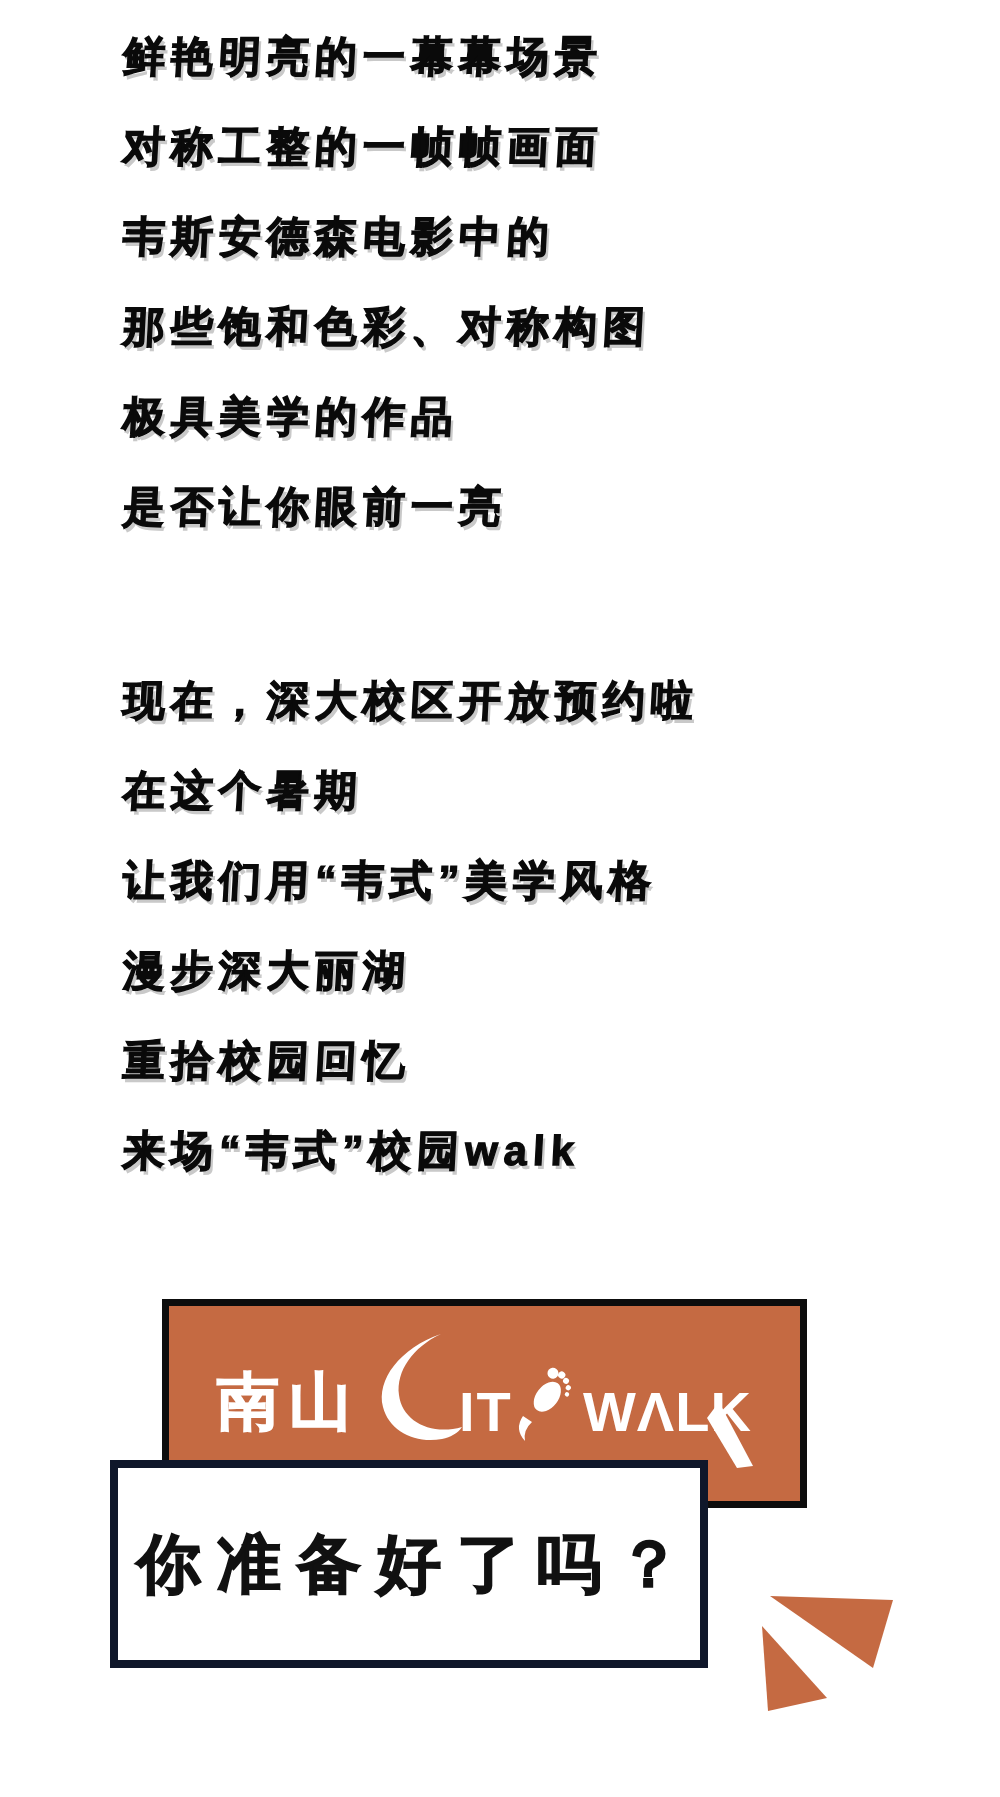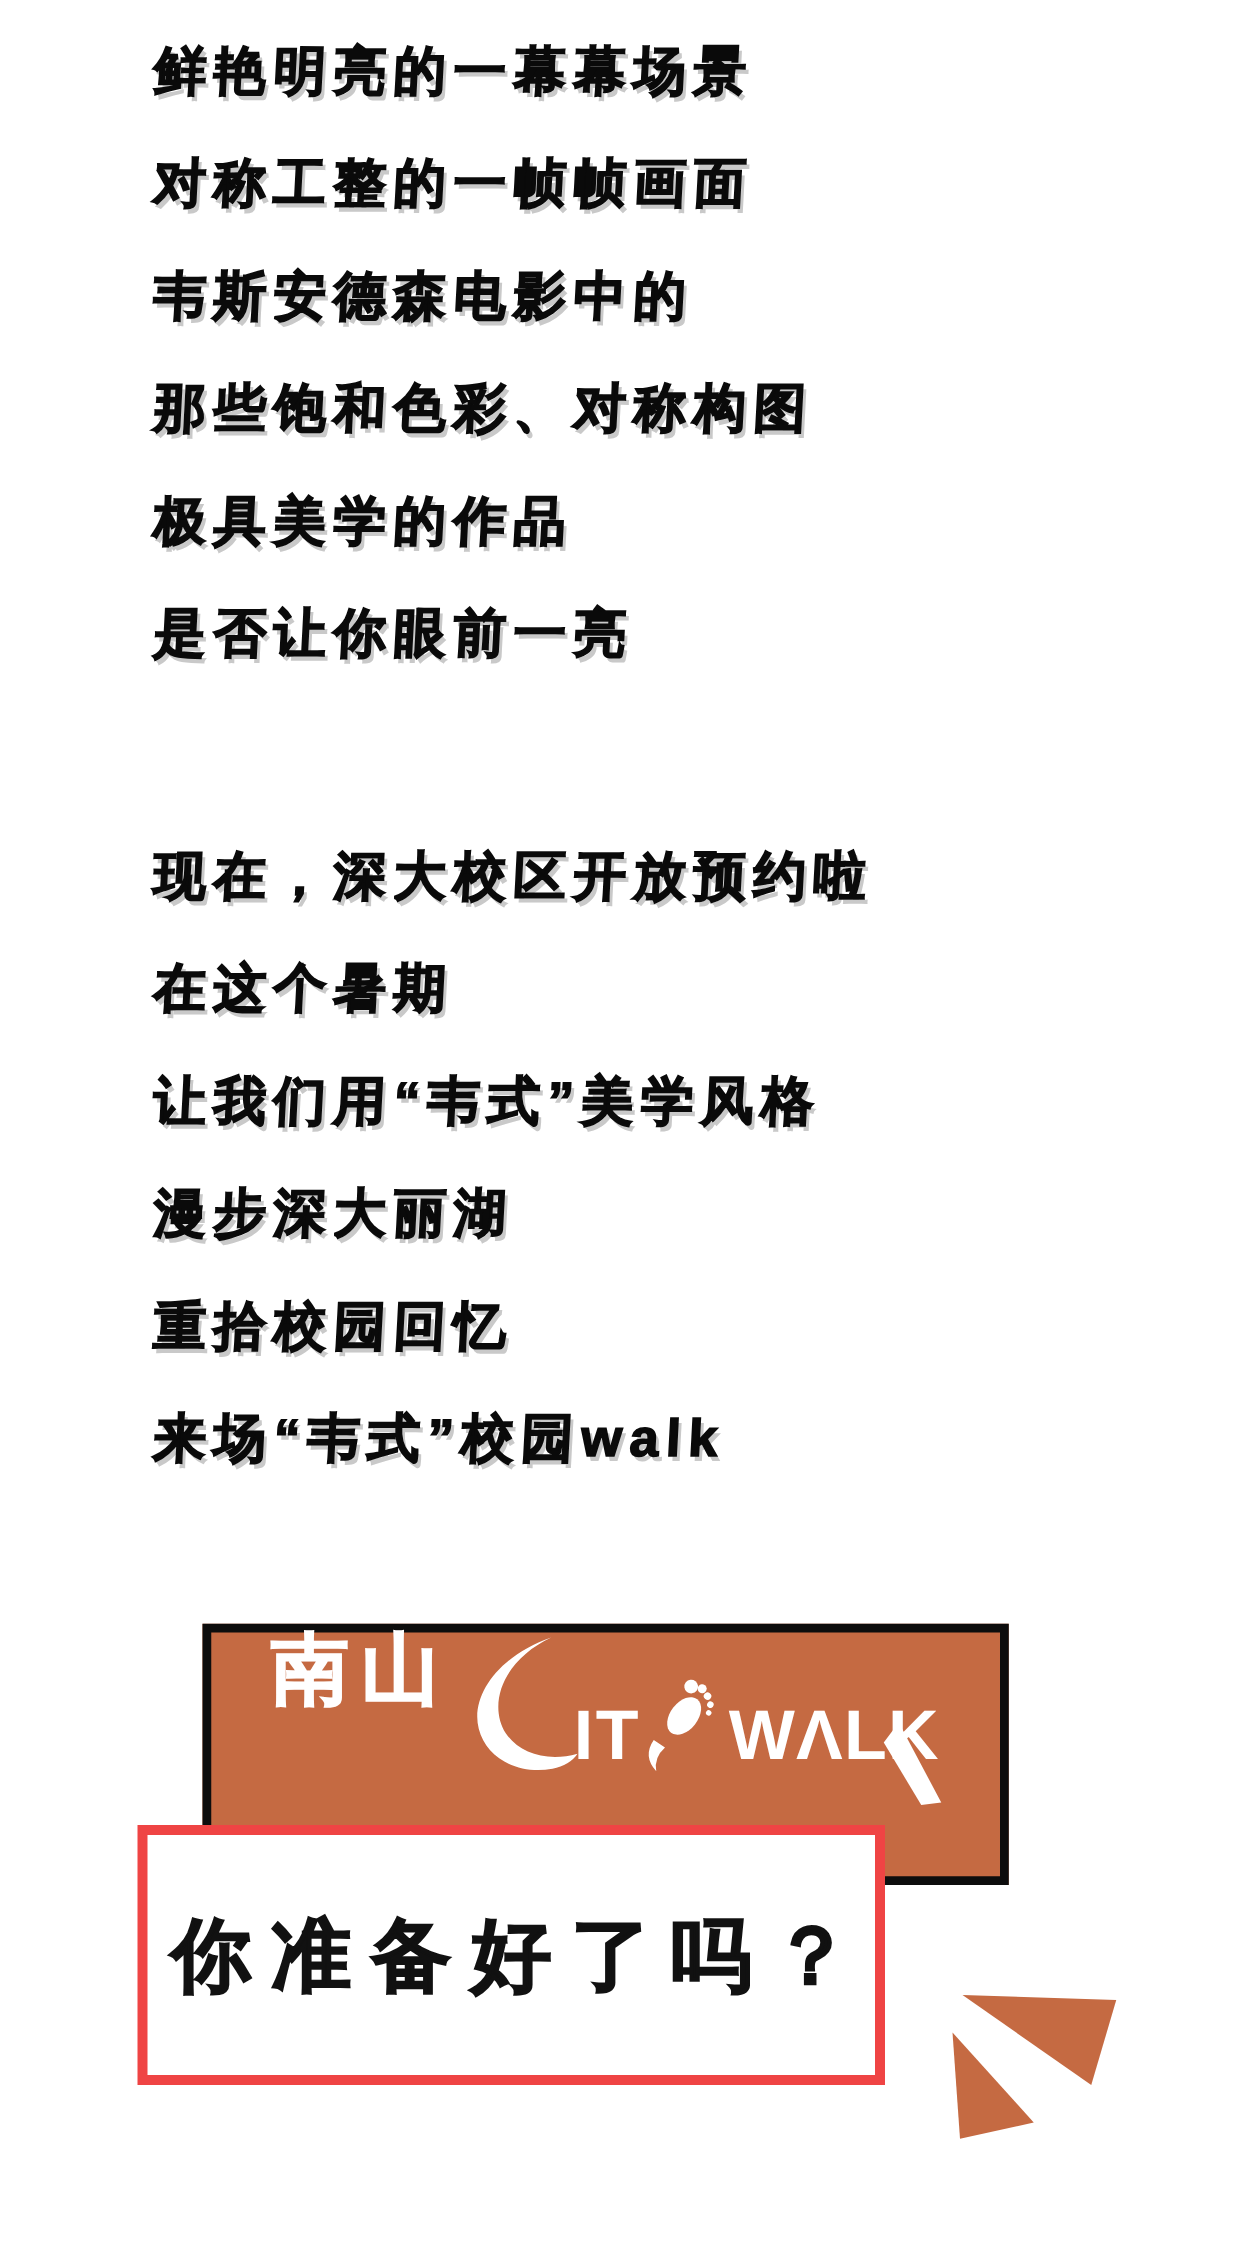--- a/index.html
+++ b/index.html
@@ -18,33 +18,33 @@
     -webkit-text-stroke:1.3px #0a0a0a;
     text-shadow:3px 4px 0 #c9c9c9;
   }
   #poem-block-1{top:12px;}
   #poem-block-2{top:656px;}
 
   
   .banner{
     position:absolute;left:162px;top:1299px;width:645px;height:209px;
     box-sizing:border-box;background:#C56A42;border:7px solid #0d0d0d;
-    display:flex;align-items:flex-start;padding-left:48px;z-index:1;
+    display:flex;align-items:center;padding-left:48px;z-index:1;
   }
   .banner-prefix{
     color:#ffffff;font-size:62px;font-weight:bold;letter-spacing:10px;
     -webkit-text-stroke:1.5px #ffffff;margin-right:10px;line-height:1;
     padding-bottom:4px;white-space:nowrap;
   }
   .logo-svg{display:block;}
 
   
   .qbox{
     position:absolute;left:110px;top:1460px;width:598px;height:208px;
-    box-sizing:border-box;background:#ffffff;border:8px solid #ef4444;
+    box-sizing:border-box;background:#ffffff;border:8px solid #0f172a;
     display:flex;align-items:center;justify-content:center;z-index:2;
   }
   .qbox-label{
     font-size:64px;font-weight:bold;color:#111111;letter-spacing:16px;
     padding-left:16px;white-space:nowrap;
     -webkit-text-stroke:1.5px #111111;
   }
 
   
   .arrow-decoration{position:absolute;left:755px;top:1588px;z-index:1;}

